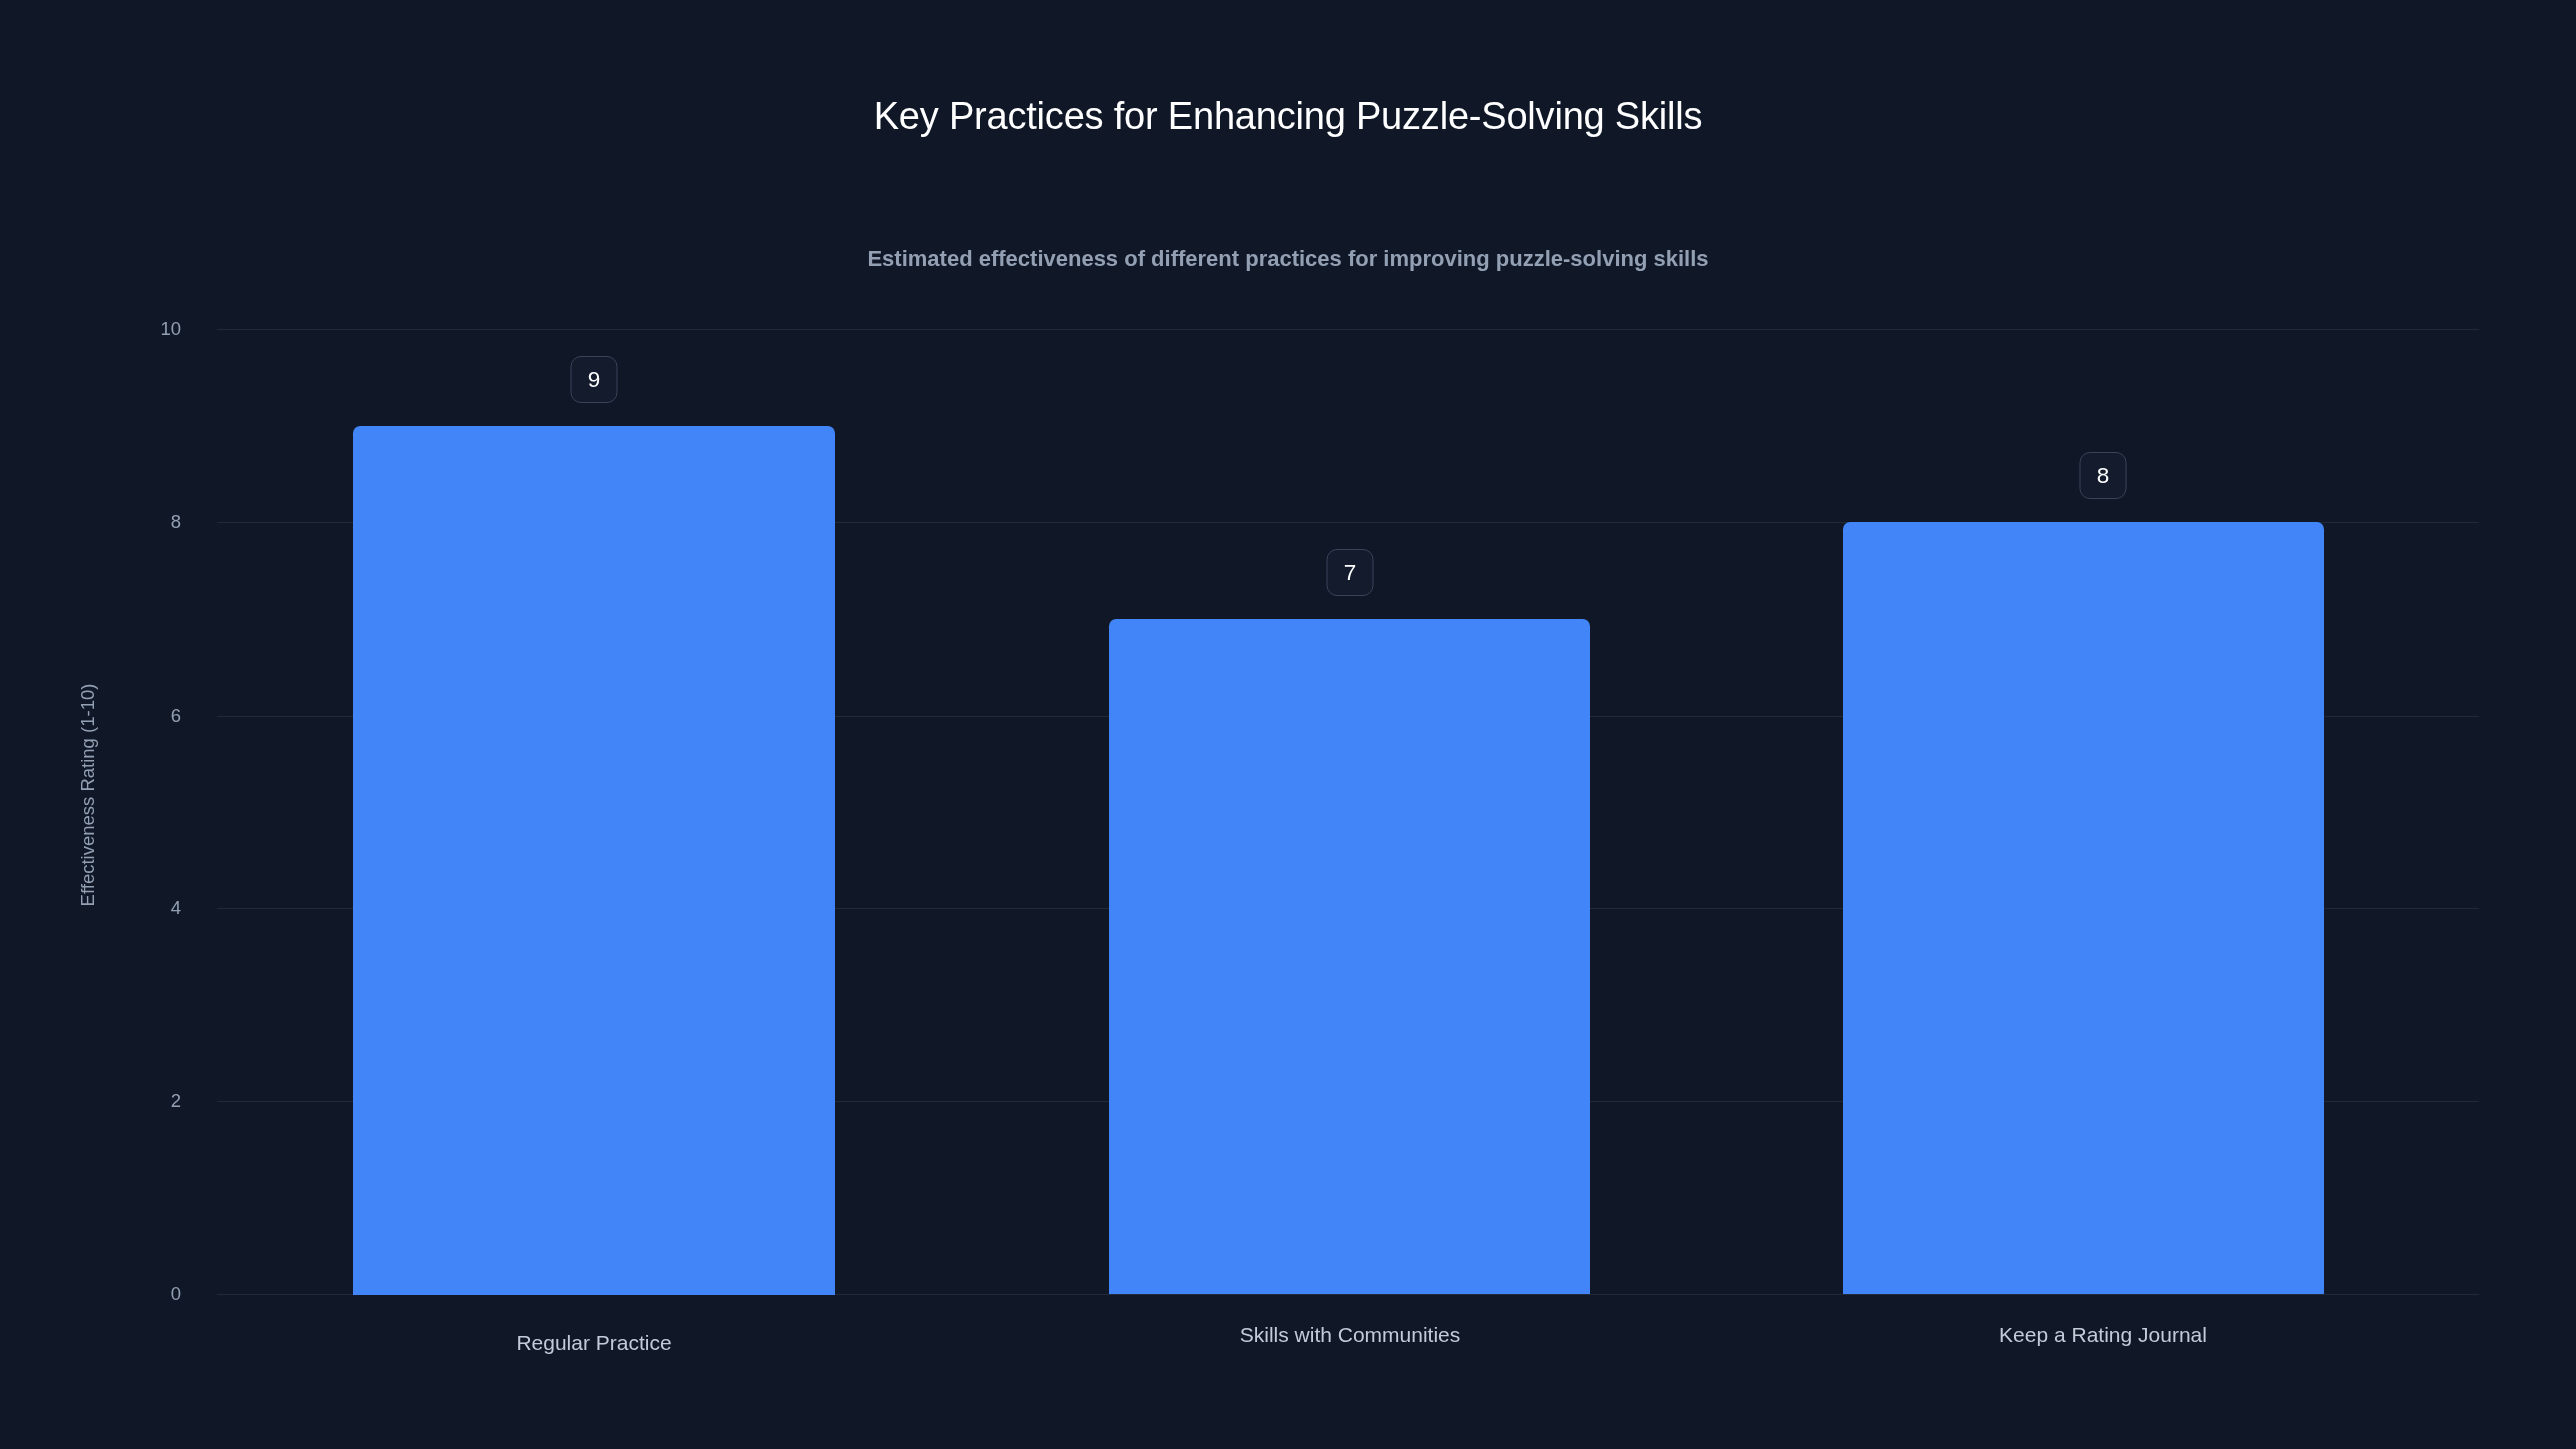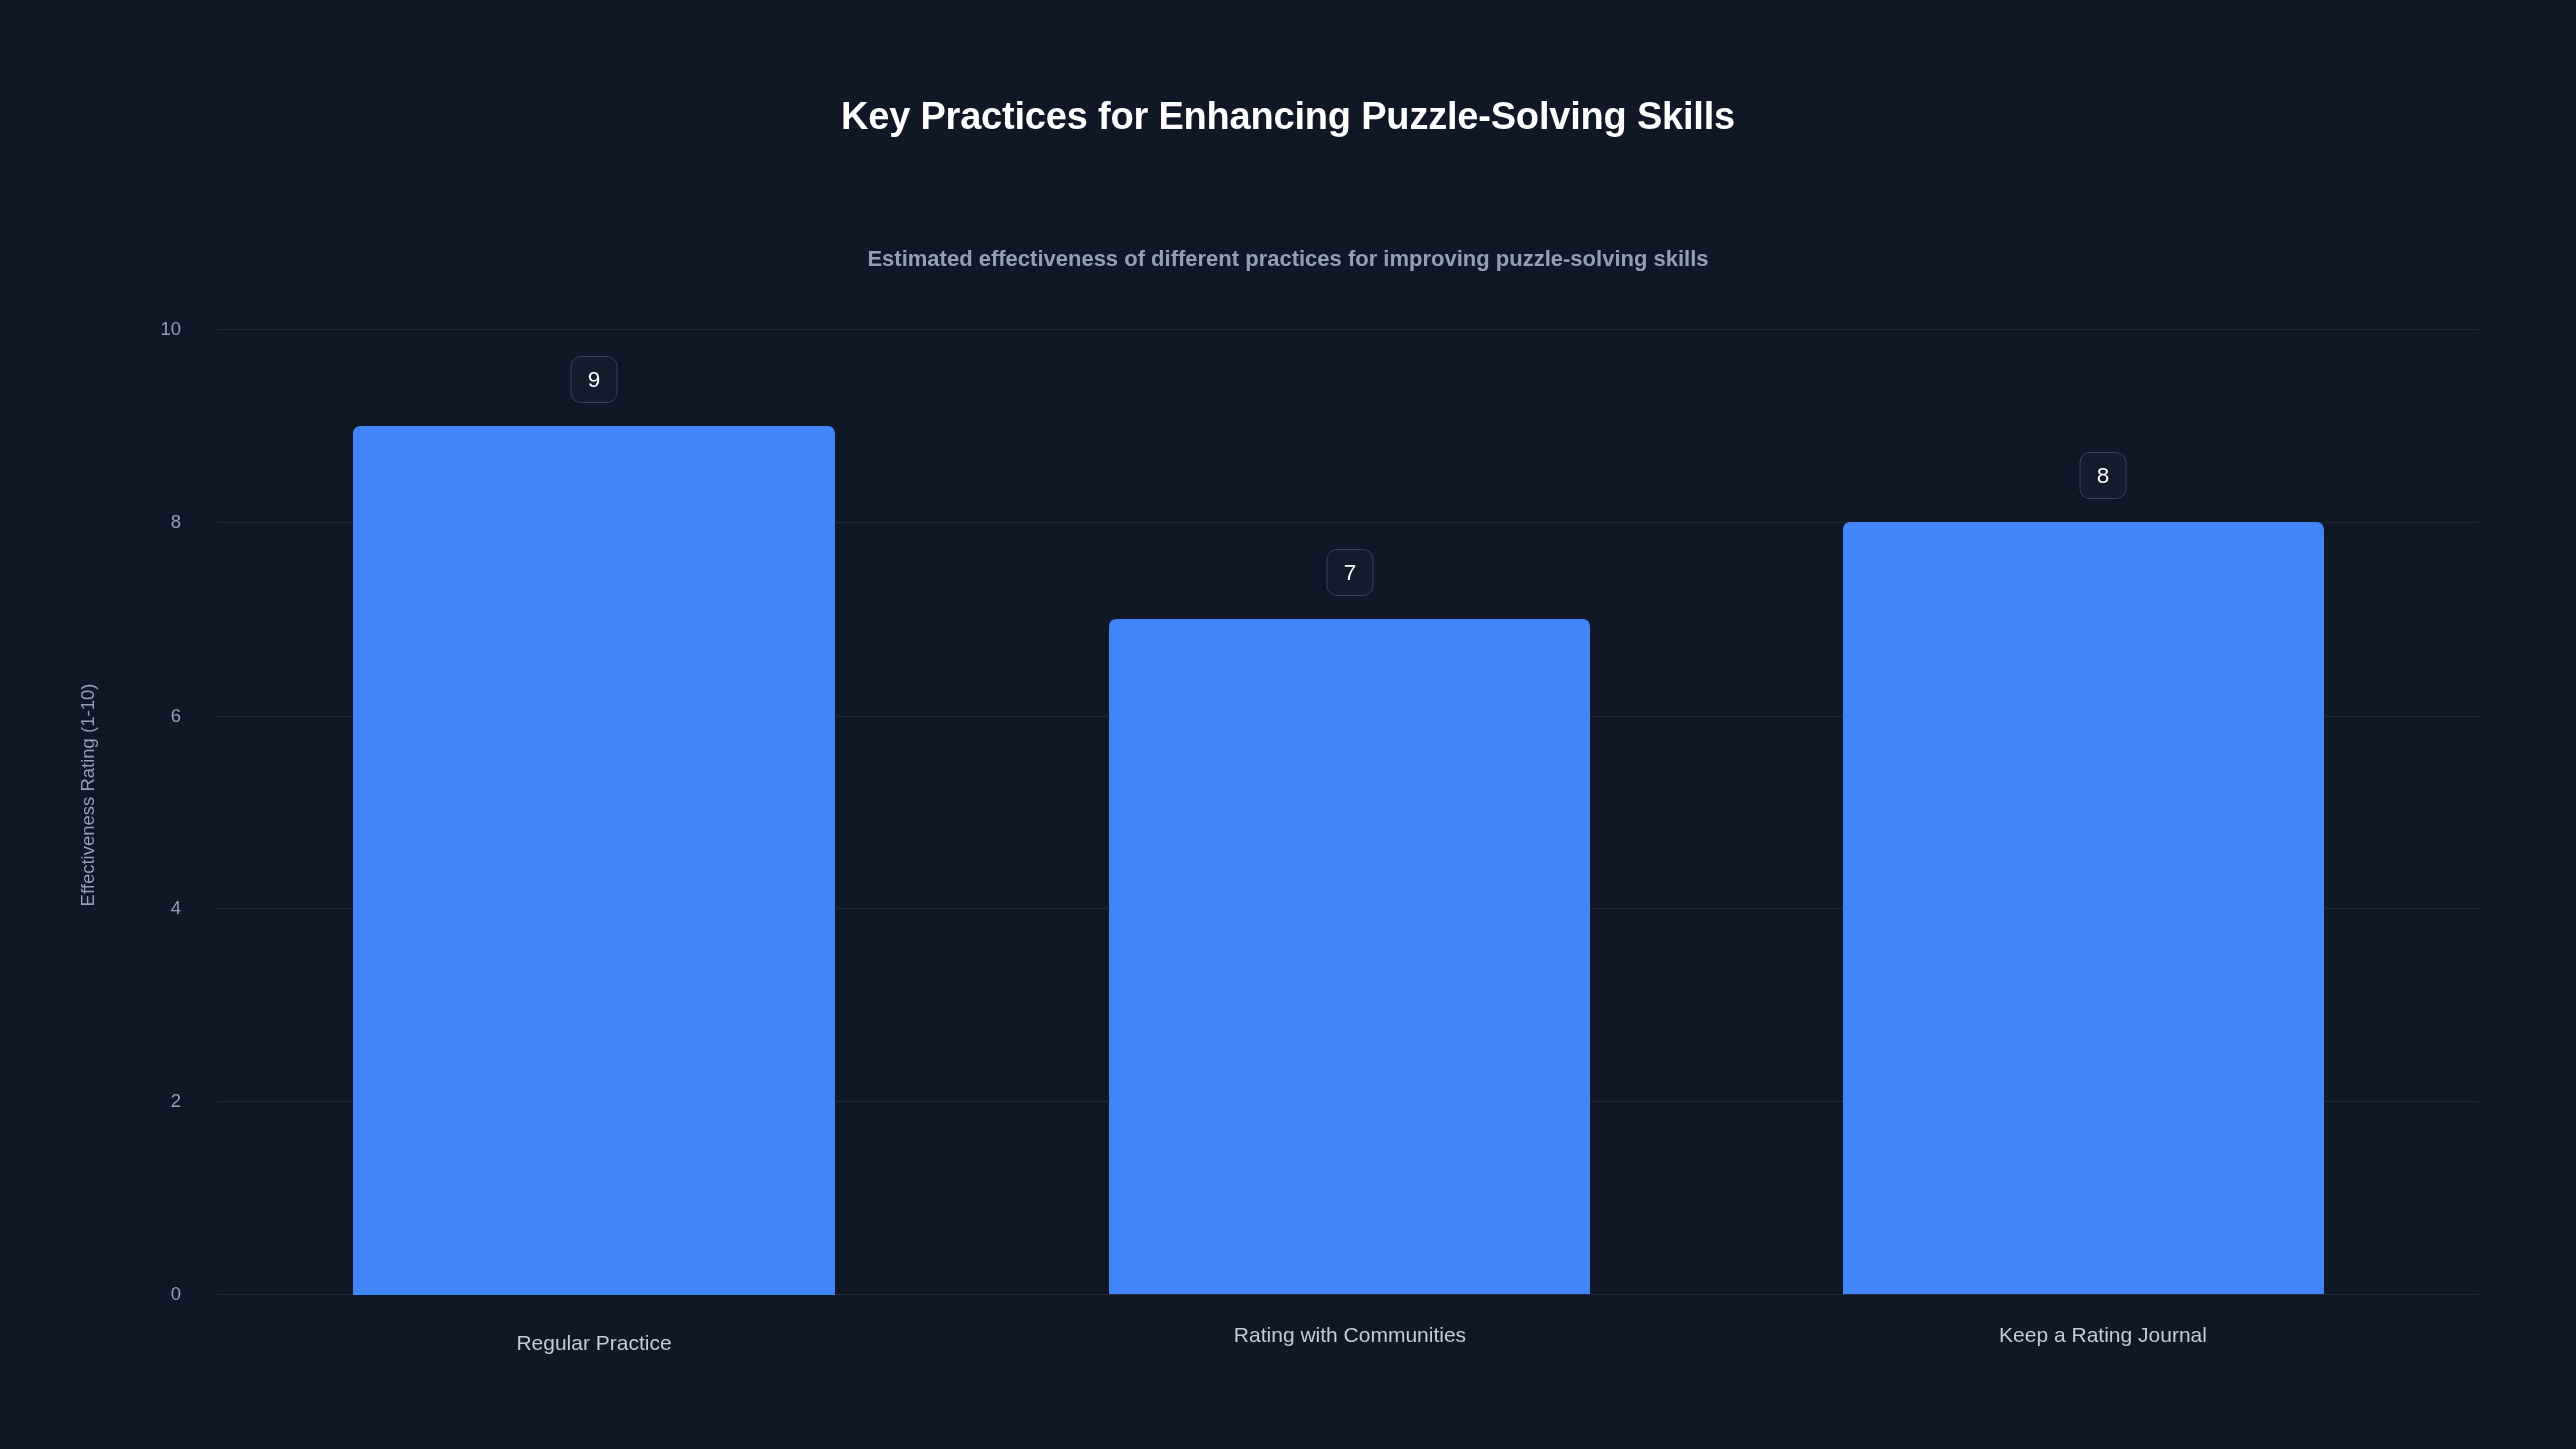--- a/index.html
+++ b/index.html
@@ -8,21 +8,21 @@
     background:#101828;
     font-family:"Liberation Sans", sans-serif;
     overflow:hidden;
   }
   #root { position:relative; width:2576px; height:1449px; background:#101828; }
 
   
   .chart-title {
     position:absolute; left:0; top:95px; width:2576px;
     text-align:center;
-    font-size:38px; font-weight:700; letter-spacing:-0.2px;
+    font-size:38px; font-weight:400; letter-spacing:-0.2px;
     color:#ffffff;
   }
   .chart-subtitle {
     position:absolute; left:0; top:246px; width:2576px;
     text-align:center;
     font-size:22px; font-weight:700;
     color:#93a0b4;
   }
 
   
@@ -109,18 +109,18 @@
 
     <div class="bar" style="left:353px;  width:482px; top:426px;  height:869px;"></div>
     <div class="bar" style="left:1109px; width:481px; top:619px;  height:675px;"></div>
     <div class="bar" style="left:1843px; width:481px; top:522px;  height:772px;"></div>
 
     <div class="value-badge" style="left:594px;  top:356px;">9</div>
     <div class="value-badge" style="left:1350px; top:549px;">7</div>
     <div class="value-badge" style="left:2103px; top:452px;">8</div>
 
     <div class="cat-label" style="left:594px;margin-top:8px;">Regular Practice</div>
-    <div class="cat-label" style="left:1350px;">Rating with Communities</div>
+    <div class="cat-label" style="left:1350px;">Skills with Communities</div>
     <div class="cat-label" style="left:2103px;">Keep a Rating Journal</div>
 
   </div>
 </div>
 
 
 </body></html>

